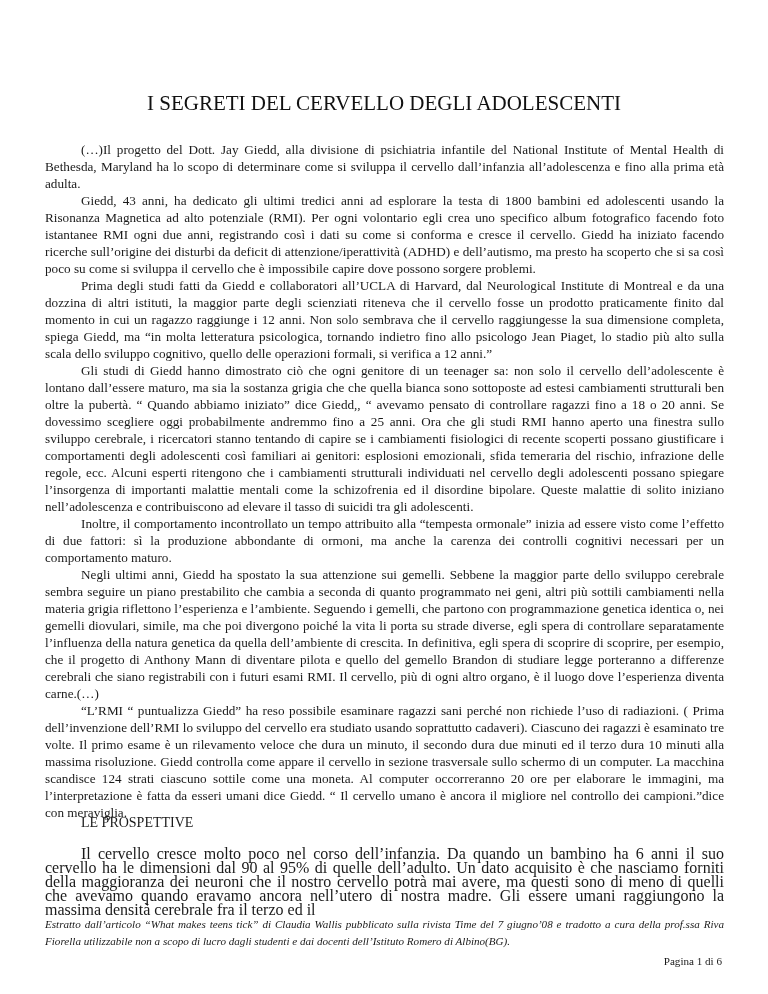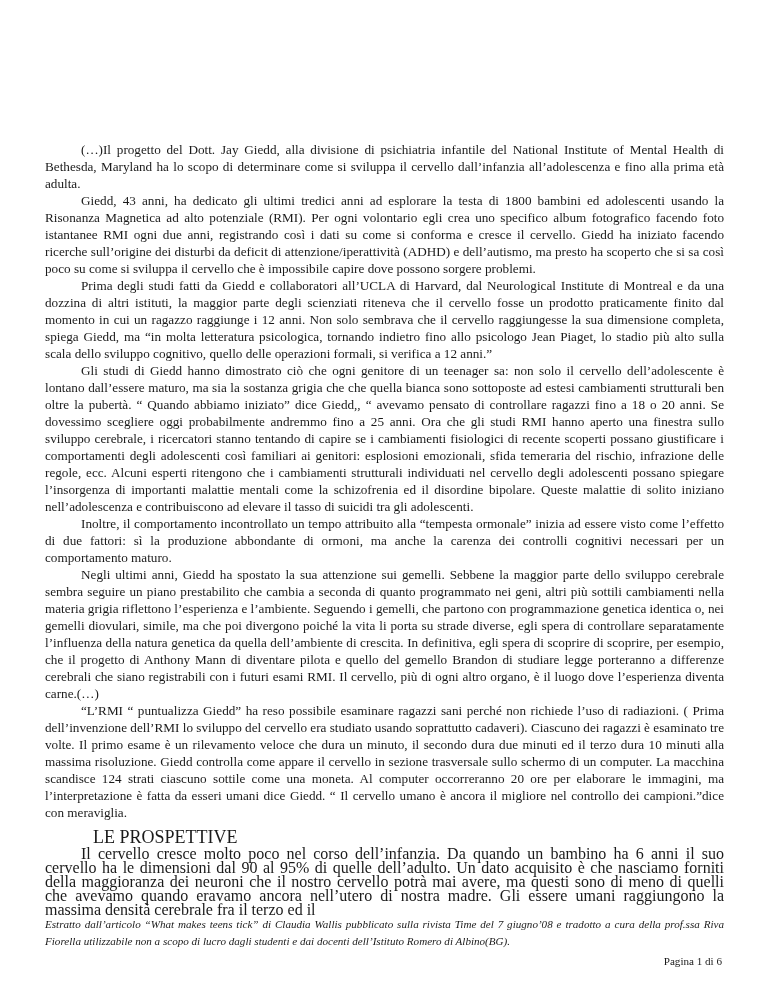--- a/index.html
+++ b/index.html
@@ -45,23 +45,23 @@
       font-family: Liberation Serif, serif;
     }
     .body-text p {
       margin: 0;
       text-indent: 36px;
     }
     .section-heading {
       position: absolute;
       top: 815px;
       left: 81px;
-      font-size: 18px;
+      font-size: 14px;
       color: #1a1a1a;
-      margin: 12px;
+      margin: 0;
       font-weight: normal;
     }
     .body-text-2 {
       position: absolute;
       top: 847px;
       left: 45px;
       width: 679px;
       font-size: 16px;
       line-height: 14px;
       text-align: justify;
@@ -88,20 +88,21 @@
       right: 46px;
       font-size: 11.1px;
       color: #1a1a1a;
       text-align: right;
     }
   </style>
 </head>
 <body>
 
 <div class="page">
+  <h1 class="title">I SEGRETI DEL CERVELLO DEGLI ADOLESCENTI</h1>
 
   <div class="body-text">
     <p>(…)Il  progetto del Dott. Jay Giedd, alla divisione di psichiatria infantile del National Institute of Mental Health di Bethesda, Maryland ha lo scopo di determinare come si sviluppa il cervello dall’infanzia all’adolescenza e fino alla prima età adulta.</p>
     <p>Giedd, 43 anni, ha dedicato gli ultimi tredici anni ad esplorare la testa di 1800 bambini ed adolescenti usando la Risonanza Magnetica ad alto potenziale (RMI). Per ogni volontario egli crea uno specifico album fotografico facendo foto istantanee RMI ogni due anni, registrando così i dati su come si conforma e cresce il cervello. Giedd ha iniziato facendo ricerche sull’origine dei disturbi da deficit di attenzione/iperattività (ADHD) e dell’autismo, ma presto ha scoperto che si sa così poco su come si sviluppa il cervello che è impossibile capire dove possono sorgere problemi.</p>
     <p>Prima degli studi fatti da Giedd e collaboratori all’UCLA di Harvard, dal Neurological Institute di Montreal e da una dozzina di altri istituti, la maggior parte degli scienziati riteneva che il cervello fosse un prodotto praticamente finito dal momento in cui un ragazzo raggiunge i 12 anni. Non solo sembrava che il cervello raggiungesse la sua dimensione completa, spiega Giedd, ma “in molta letteratura psicologica, tornando indietro fino allo psicologo Jean Piaget, lo stadio più alto sulla scala dello sviluppo cognitivo, quello delle operazioni formali, si verifica a 12 anni.”</p>
     <p> Gli studi di Giedd hanno dimostrato ciò che ogni genitore di un teenager sa: non solo il cervello dell’adolescente è lontano dall’essere maturo, ma sia la sostanza grigia che che quella bianca sono sottoposte ad estesi cambiamenti strutturali ben oltre la pubertà. “ Quando abbiamo iniziato” dice Giedd,, “ avevamo pensato di controllare ragazzi fino a 18 o 20 anni. Se dovessimo scegliere oggi probabilmente andremmo fino a 25 anni. Ora che gli studi RMI hanno aperto una finestra sullo sviluppo cerebrale, i ricercatori stanno tentando di capire se i cambiamenti fisiologici di recente scoperti possano giustificare i comportamenti degli adolescenti così familiari ai genitori: esplosioni emozionali, sfida temeraria del rischio, infrazione delle regole, ecc. Alcuni esperti ritengono che i cambiamenti strutturali individuati nel cervello degli adolescenti possano spiegare l’insorgenza di importanti malattie mentali come la schizofrenia ed il disordine bipolare. Queste malattie di solito iniziano nell’adolescenza e contribuiscono ad elevare il tasso di suicidi tra gli adolescenti.</p>
     <p>Inoltre, il comportamento incontrollato un tempo attribuito alla “tempesta ormonale” inizia ad essere visto come l’effetto di due fattori: sì la produzione abbondante di ormoni, ma anche la carenza dei controlli cognitivi necessari per un comportamento maturo.</p>
     <p>Negli ultimi anni, Giedd ha spostato la sua attenzione sui gemelli. Sebbene la maggior parte dello sviluppo cerebrale sembra seguire un piano prestabilito che cambia a seconda di quanto programmato nei geni, altri più sottili cambiamenti nella materia grigia riflettono l’esperienza e l’ambiente. Seguendo i gemelli, che partono con programmazione genetica identica o, nei gemelli diovulari, simile, ma che poi divergono poiché la vita li porta su strade diverse, egli spera di controllare separatamente l’influenza della natura genetica da quella dell’ambiente di crescita. In definitiva, egli spera di scoprire di scoprire, per esempio, che il progetto di Anthony Mann di diventare pilota e quello del gemello Brandon di studiare legge porteranno a differenze cerebrali che siano registrabili con i futuri esami RMI. Il cervello, più di ogni altro organo, è il luogo dove l’esperienza diventa carne.(…)</p>
     <p>“L’RMI “ puntualizza Giedd” ha reso possibile esaminare ragazzi sani perché non richiede l’uso di radiazioni. ( Prima dell’invenzione dell’RMI lo sviluppo del cervello era studiato usando soprattutto cadaveri). Ciascuno dei ragazzi è esaminato tre volte. Il primo esame è un rilevamento veloce che dura un minuto, il secondo dura due minuti ed il terzo dura 10 minuti alla massima risoluzione. Giedd controlla come appare il cervello in sezione trasversale sullo schermo di un computer. La macchina scandisce 124 strati ciascuno sottile come una moneta. Al computer occorreranno 20 ore per elaborare le immagini, ma l’interpretazione è fatta da esseri umani dice Giedd. “ Il cervello umano è ancora il migliore nel controllo dei campioni.”dice con meraviglia.</p>
   </div>

